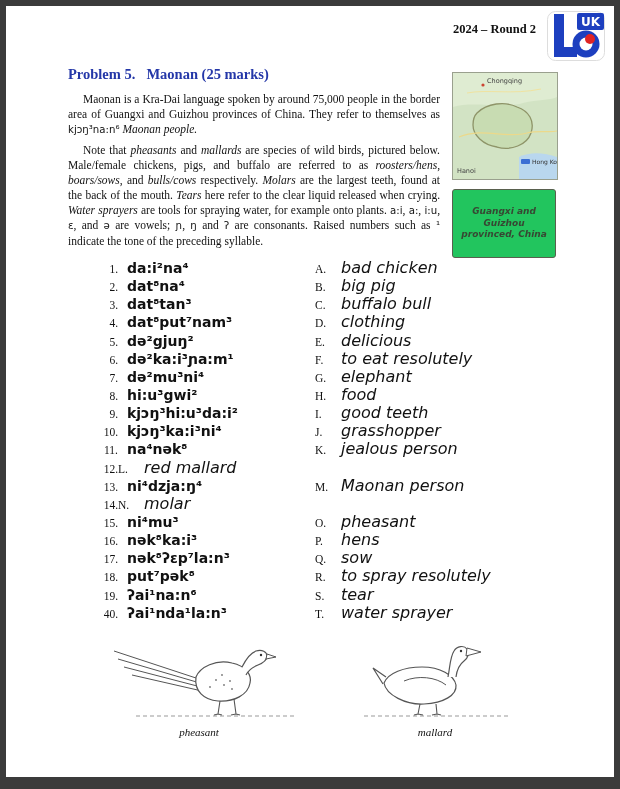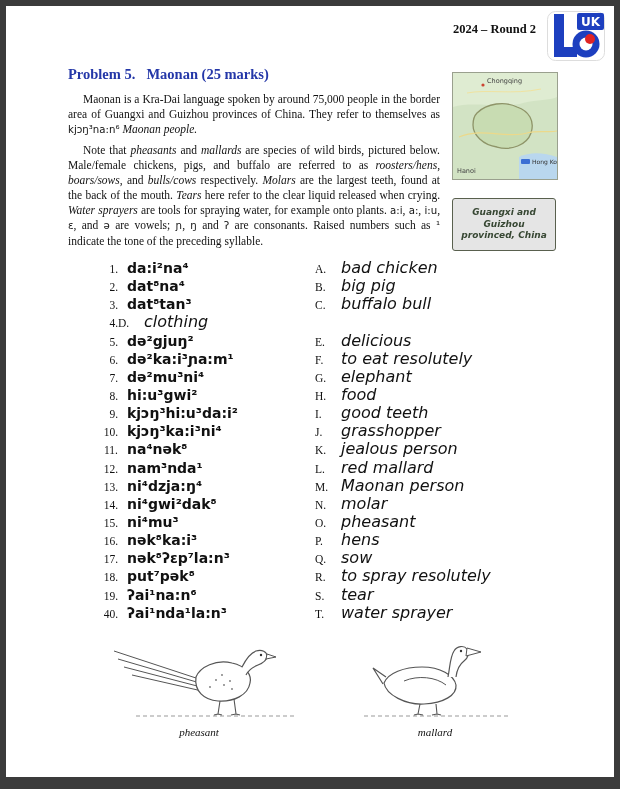--- a/index.html
+++ b/index.html
@@ -5,22 +5,22 @@
   html,body{margin:0;padding:0;}
   body{background:#6b6b6b;font-family:"Liberation Serif",serif;}
   .page{width:620px;height:789px;background:#fff;border:6px solid #3b3b3b;border-bottom-width:12px;
         box-sizing:border-box;position:relative;overflow:hidden;color:#111;}
   .page-header{position:relative;height:52px;text-align:center;}
   .round-label{position:absolute;top:16px;right:78px;font-weight:bold;font-size:12.5px;}
   .uklo-logo{position:absolute;top:5px;right:9px;line-height:0;}
   .content{padding:0 58px 0 62px;}
   .map-block{float:right;width:104px;margin:6px 0 6px 12px;}
   .map-svg{display:block;border:1px solid #9aa08e;}
-  .map-caption{margin-top:18px;border:1px solid #59604e;background:#e5e5e5;border-radius:3px;
-        padding:8px 2px;text-align:center;font-family:"DejaVu Sans",sans-serif;font-style:italic;
+  .map-caption{margin-top:9px;border:1px solid #59604e;background:#22c55e;border-radius:3px;
+        padding:16px 2px;text-align:center;font-family:"DejaVu Sans",sans-serif;font-style:italic;
         font-weight:bold;font-size:9px;color:#374733;line-height:1.3;}
   .title{font-size:14.5px;font-weight:bold;color:#2437a8;margin:8px 0 9px 0;}
   .title-problem{margin-right:11px;}
   .para{font-size:11.5px;line-height:14.8px;text-align:justify;text-indent:15px;margin:0 0 6px 0;}
   .seg-i{font-style:italic;}
   .seg-b{font-family:"DejaVu Sans",sans-serif;font-weight:normal;font-size:10.2px;}
   .matching{margin:9px 0 0 30px;}
   .match-row{display:flex;align-items:baseline;height:18.15px;font-size:11.5px;}
   .col-num{width:20px;text-align:right;flex:none;}
   .col-form{width:188px;margin-left:9px;flex:none;font-family:"DejaVu Sans",sans-serif;font-weight:bold;font-size:14px;}
@@ -97,20 +97,21 @@
 
   <div class="match-row">
     <span class="col-num">3.</span>
     <span class="col-form">dat⁸tan³</span>
     <span class="col-letter">C.</span>
     <span class="col-gloss">buffalo bull</span>
   </div>
 
   <div class="match-row">
     <span class="col-num">4.</span>
+    <span class="col-form">dat⁸put⁷nam³</span>
     <span class="col-letter">D.</span>
     <span class="col-gloss">clothing</span>
   </div>
 
   <div class="match-row">
     <span class="col-num">5.</span>
     <span class="col-form">də²gjuŋ²</span>
     <span class="col-letter">E.</span>
     <span class="col-gloss">delicious</span>
   </div>
@@ -152,35 +153,33 @@
 
   <div class="match-row">
     <span class="col-num">11.</span>
     <span class="col-form">na⁴nək⁸</span>
     <span class="col-letter">K.</span>
     <span class="col-gloss">jealous person</span>
   </div>
 
   <div class="match-row">
     <span class="col-num">12.</span>
-    <span class="col-form">nam³nda¹</span>
     <span class="col-letter">L.</span>
     <span class="col-gloss">red mallard</span>
   </div>
 
   <div class="match-row">
     <span class="col-num">13.</span>
     <span class="col-form">ni⁴dzja:ŋ⁴</span>
     <span class="col-letter">M.</span>
     <span class="col-gloss">Maonan person</span>
   </div>
 
   <div class="match-row">
     <span class="col-num">14.</span>
-    <span class="col-form">ni⁴gwi²dak⁸</span>
     <span class="col-letter">N.</span>
     <span class="col-gloss">molar</span>
   </div>
 
   <div class="match-row">
     <span class="col-num">15.</span>
     <span class="col-form">ni⁴mu³</span>
     <span class="col-letter">O.</span>
     <span class="col-gloss">pheasant</span>
   </div>

